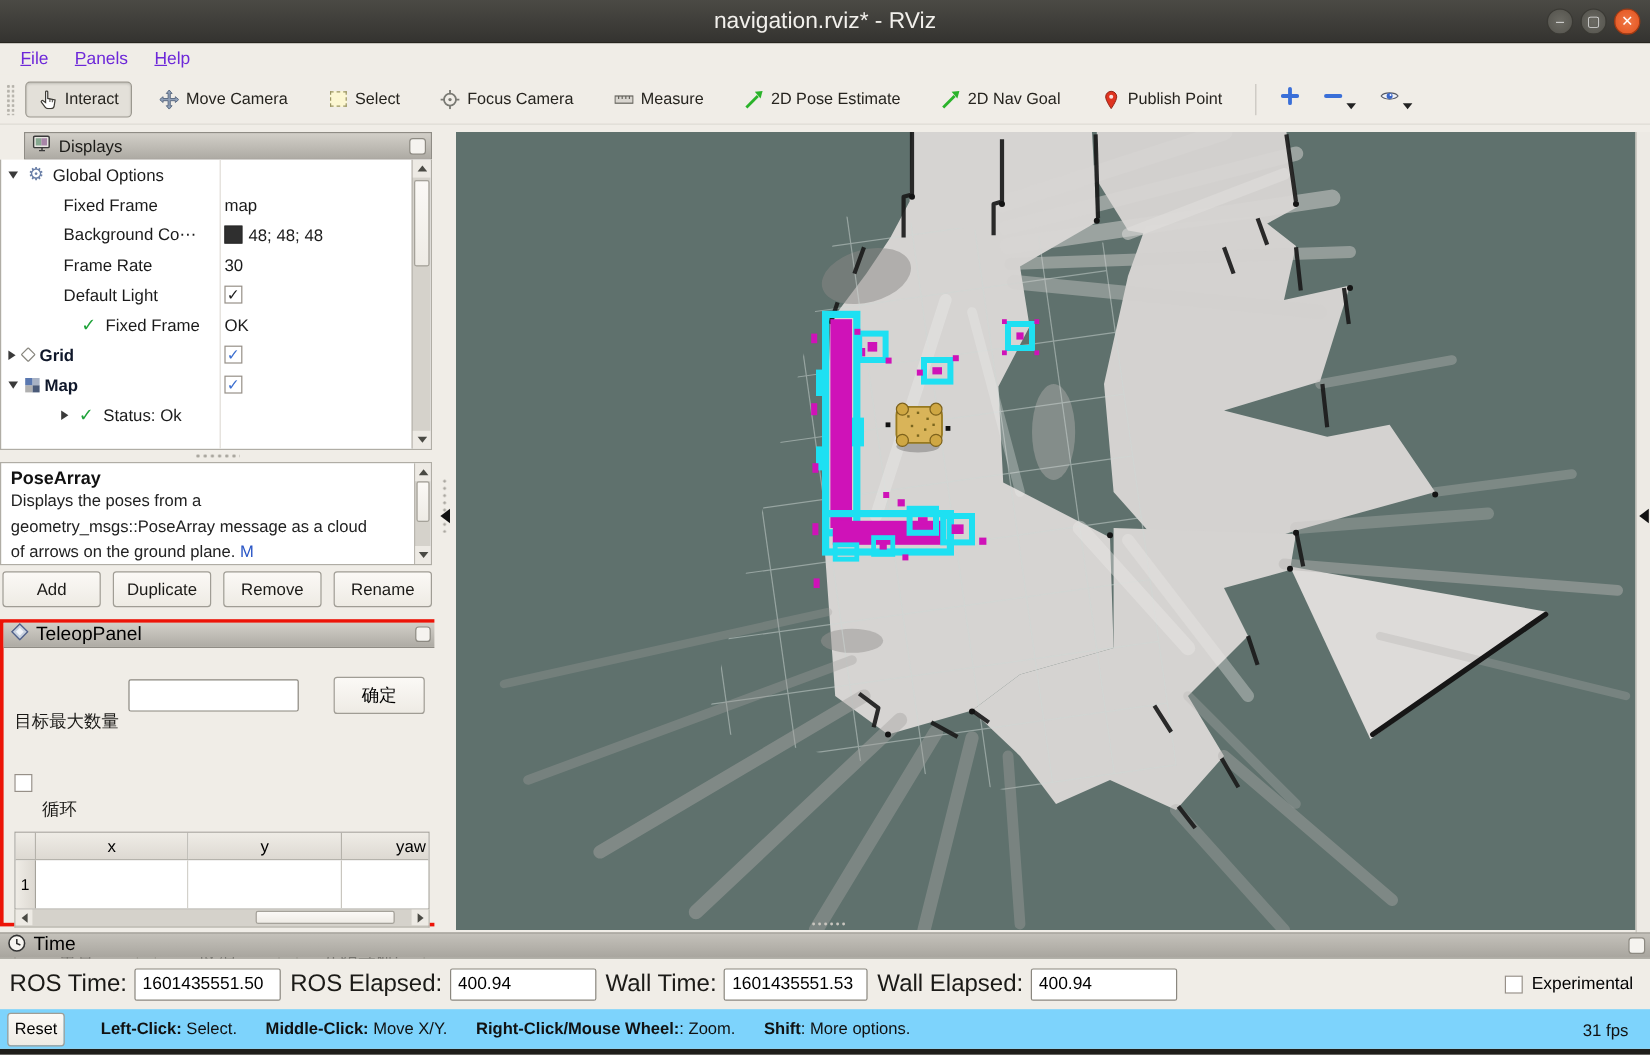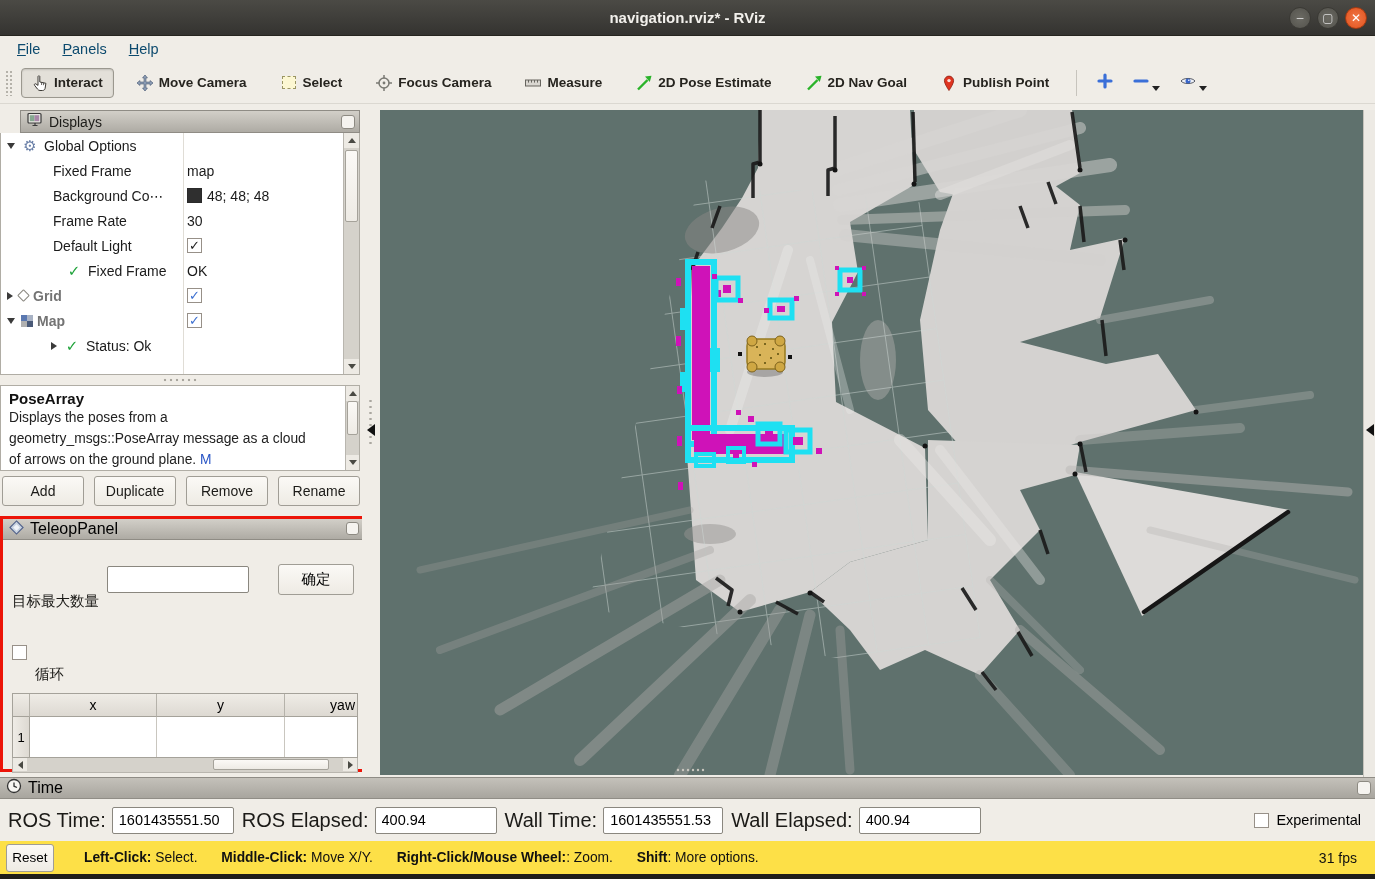--- a/index.html
+++ b/index.html
@@ -1,31 +1,31 @@
 <!DOCTYPE html>
 <html><head>
 <meta charset="utf-8">
 <style>
   *{margin:0;padding:0;box-sizing:border-box;font-family:"Liberation Sans","DejaVu Sans",sans-serif;}
   body{background:#222;}
   .window{width:1375px;height:879px;position:relative;background:#f0ede7;overflow:hidden;}
   
   .titlebar{height:36px;background:linear-gradient(#4b4a45,#343330);border-bottom:1px solid #26251f;position:relative;display:flex;align-items:center;justify-content:center;}
-  .titlebar .title{color:#f2f0ec;font-weight:bold;font-size:15px;}
+  .titlebar .title{color:#f2f0ec;font-weight:normal;font-size:19px;}
   .winbtns{position:absolute;right:8px;top:7px;display:flex;gap:6px;}
   .wbtn{width:22px;height:22px;border-radius:50%;background:radial-gradient(#6b6a63,#53524c);border:1px solid #3a3934;color:#ddd;display:flex;align-items:center;justify-content:center;font-size:12px;line-height:1;}
   .wbtn.close{background:radial-gradient(#f07746,#e2521d);border-color:#a33a12;color:#fff;font-weight:bold;}
   
   .menubar{height:26px;display:flex;align-items:center;padding-left:8px;gap:4px;background:#f0ede7;}
-  .menu-item{font-size:14.5px;color:#0c4a6e;padding:2px 9px;}
+  .menu-item{font-size:14.5px;color:#6d28d9;padding:2px 9px;}
   .menu-item u{text-decoration:underline;}
   
   .toolbar{height:42px;display:flex;align-items:center;background:#f0ede7;border-bottom:1px solid #dbd8d1;padding-left:2px;}
   .grip{width:7px;height:26px;margin:0 3px;background:radial-gradient(circle 1px,#b5b2aa 1px,transparent 1.5px) 0 0/4px 4px repeat;}
-  .tbtn{display:flex;align-items:center;gap:6px;padding:6px 10px;margin:0 6px;font-size:13.5px;font-weight:700;color:#26241f;border:1px solid transparent;border-radius:4px;background:transparent;}
+  .tbtn{display:flex;align-items:center;gap:6px;padding:6px 10px;margin:0 6px;font-size:13.5px;font-weight:400;color:#26241f;border:1px solid transparent;border-radius:4px;background:transparent;}
   .tbtn.pressed{background:#e3e0d9;border-color:#9b988f;box-shadow:inset 0 1px 2px rgba(0,0,0,.15);}
   .tbtn .iconbox{width:16px;height:16px;display:flex;align-items:center;justify-content:center;}
   .tsep{width:1px;height:26px;background:#c7c4bd;margin:0 10px;}
   .select-ico{width:14px;height:13px;border:1.5px dashed #9a9563;background:#fcf7d2;}
   .caret{width:0;height:0;border-left:4px solid transparent;border-right:4px solid transparent;border-top:5px solid #222;margin-left:3px;align-self:flex-end;margin-bottom:2px;}
   .icobtn{display:flex;align-items:center;padding:4px 6px;margin:0 4px;}
   
   .main{height:673px;display:flex;padding-top:6px;background:#f0ede7;}
   .leftcol{width:362px;display:flex;flex-direction:column;padding-left:0;}
   
@@ -40,21 +40,21 @@
   .expph{display:inline-block;width:14px;}
   .exp{width:0;height:0;display:inline-block;margin-right:6px;}
   .exp.down{border-left:4.5px solid transparent;border-right:4.5px solid transparent;border-top:6px solid #3a3a3a;}
   .exp.right{border-top:4.5px solid transparent;border-bottom:4.5px solid transparent;border-left:6px solid #3a3a3a;}
   .tico{width:18px;display:inline-flex;justify-content:center;margin-right:3px;font-size:14px;}
   .ico-gear::before{content:"⚙";color:#6b80a8;font-size:15px;line-height:1;}
   .ico-check::before{content:"✓";color:#1fa33a;font-weight:bold;font-size:15px;}
   .ico-grid{width:9px;height:9px;border:1.5px solid #8a8880;transform:rotate(45deg);border-radius:1px;}
   .ico-map{width:6px;height:6px;background:#5a78b0;box-shadow:6px 0 0 #a8b2c4,0 6px 0 #b0b0b0,6px 6px 0 #4a5a78;margin-right:8px;margin-bottom:6px;}
   .tlabel{margin-left:2px;white-space:nowrap;}
-  .tlabel.blue{color:#737373;font-weight:bold;}
+  .tlabel.blue{color:#0f172a;font-weight:bold;}
   .tval{position:absolute;left:186px;display:flex;align-items:center;gap:5px;font-size:14px;}
   .swatch{width:15px;height:15px;border:1px solid #2a2a2a;display:inline-block;}
   .cb{width:15px;height:15px;background:#fff;border:1px solid #979088;display:inline-flex;align-items:center;justify-content:center;position:relative;}
   .cb.checked::after{content:"✓";font-weight:bold;font-size:13px;line-height:1;}
   .cb.black::after{color:#1c1c1c;}
   .cb.blue::after{color:#3c6fd0;}
   
   .vscroll{position:absolute;right:0;top:0;bottom:0;width:16px;background:#d5d2cb;border-left:1px solid #b9b6af;}
   .sarrow{position:absolute;left:0;width:15px;height:15px;background:#edeae4;display:flex;align-items:center;justify-content:center;}
   .sarrow.up{top:0;}
@@ -105,21 +105,21 @@
   
   .viewport{width:983px;height:665px;position:relative;background:#5f716d;}
   
   .timepanel-h{height:22px;background:linear-gradient(#c4c1ba,#a8a59e);border-top:1px solid #8f8c85;border-bottom:1px solid #908d86;display:flex;align-items:center;gap:6px;padding:0 6px;position:relative;}
   .timepanel-c{height:42px;display:flex;align-items:center;background:#f0ede7;padding:0 8px;gap:8px;position:relative;}
   .tfield{display:flex;align-items:center;gap:6px;}
   .tfield label{font-size:20px;color:#1b1a17;white-space:nowrap;}
   .tfield input{height:27px;border:1px solid #8a877f;border-radius:2px;background:#fff;font-size:14.5px;padding:0 6px;}
   .exp-check{position:absolute;right:14px;display:flex;align-items:center;gap:7px;font-size:14.5px;}
   
-  .statusbar{height:33px;display:flex;align-items:center;background:#fde047;padding:0 6px;position:relative;}
+  .statusbar{height:33px;display:flex;align-items:center;background:#7dd3fc;padding:0 6px;position:relative;}
   .resetbtn{width:48px;height:28px;background:linear-gradient(#fbf9f6,#eeebe4);border:1px solid #a09d95;border-radius:3px;font-size:13.5px;}
   .stext{margin-left:10px;font-size:13.8px;color:#111;}
   .stext b{font-weight:bold;padding-left:20px;}
   .fps{position:absolute;right:18px;font-size:14px;color:#111;}
   .bottomedge{height:5px;background:#1f1e1a;}
 </style>
 </head>
 <body>
 
 <div class="window">

